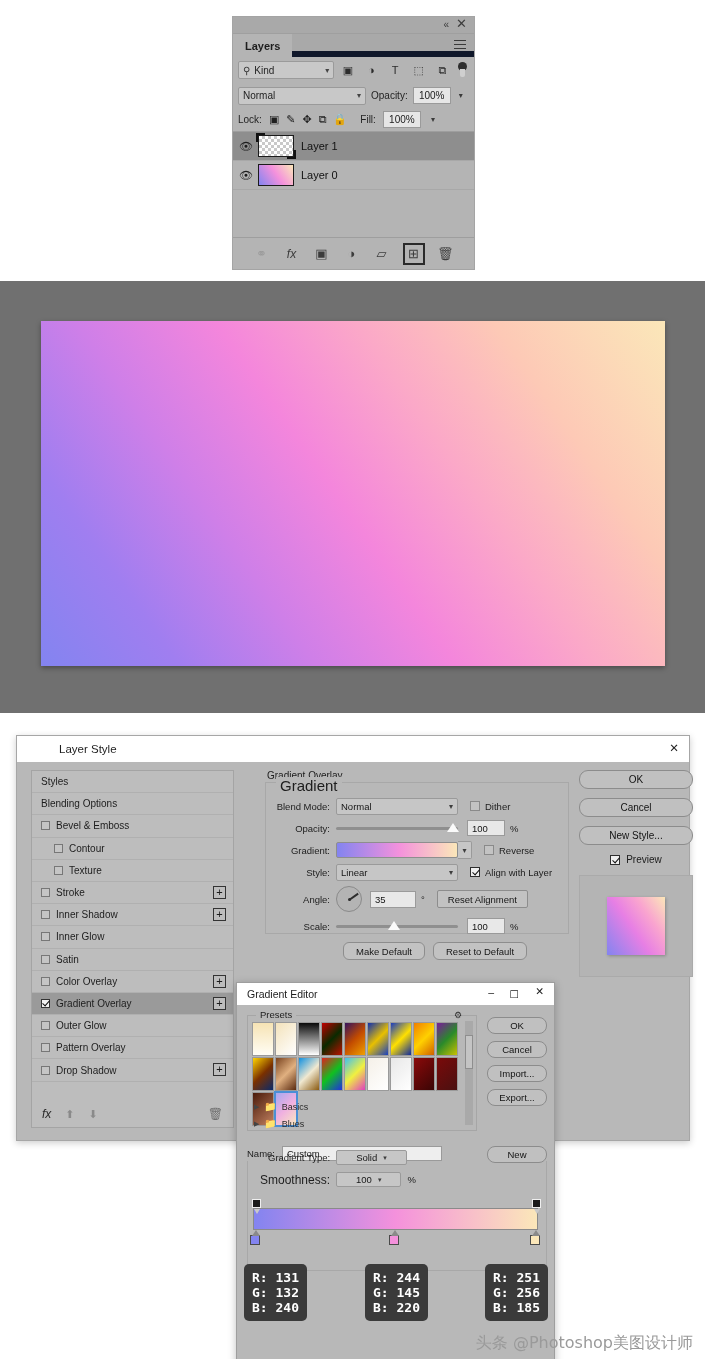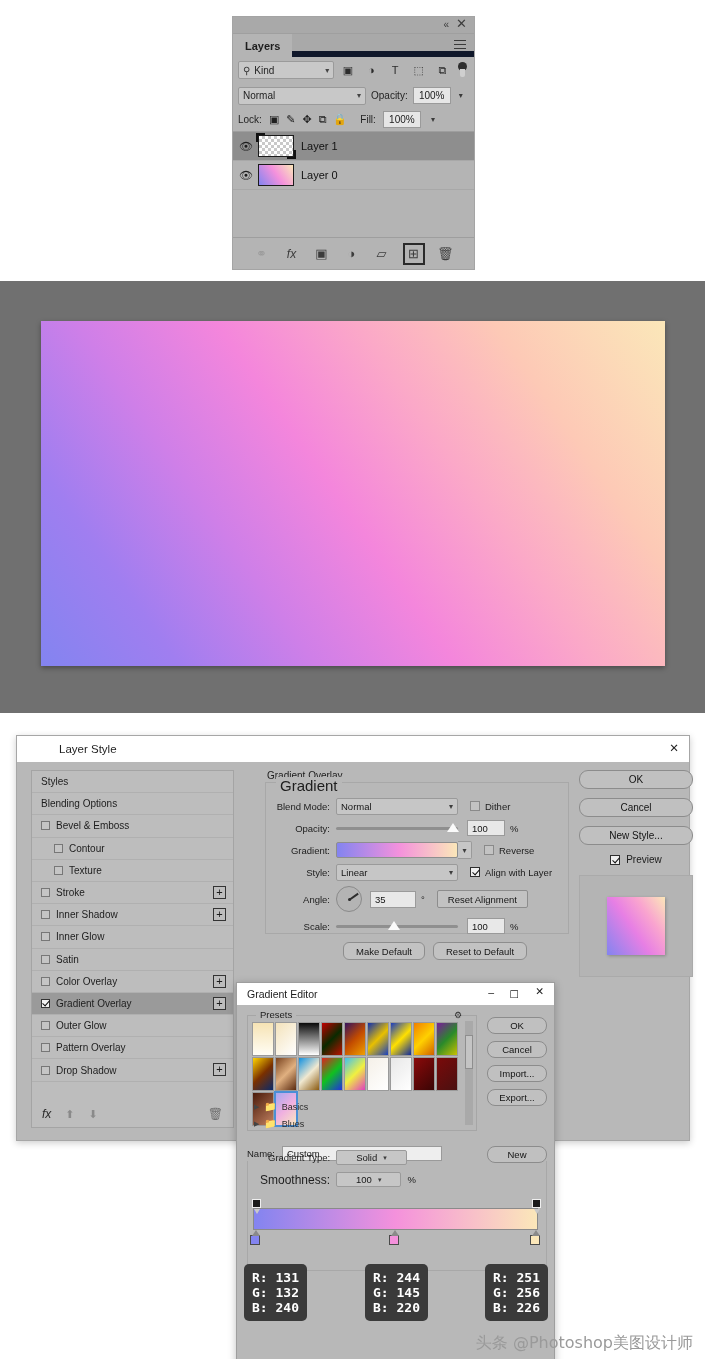--- a/index.html
+++ b/index.html
@@ -733,17 +733,17 @@
     <div>B: 240</div>
   </div>
   <div class="callout" style="left:365px;top:1264px;">
     <div>R: 244</div>
     <div>G: 145</div>
     <div>B: 220</div>
   </div>
   <div class="callout" style="left:485px;top:1264px;">
     <div>R: 251</div>
     <div>G: 256</div>
-    <div>B: 226</div>
+    <div>B: 185</div>
   </div>
 
   <div class="watermark">头条 @Photoshop美图设计师</div>
 </div>
 
 </body></html>

